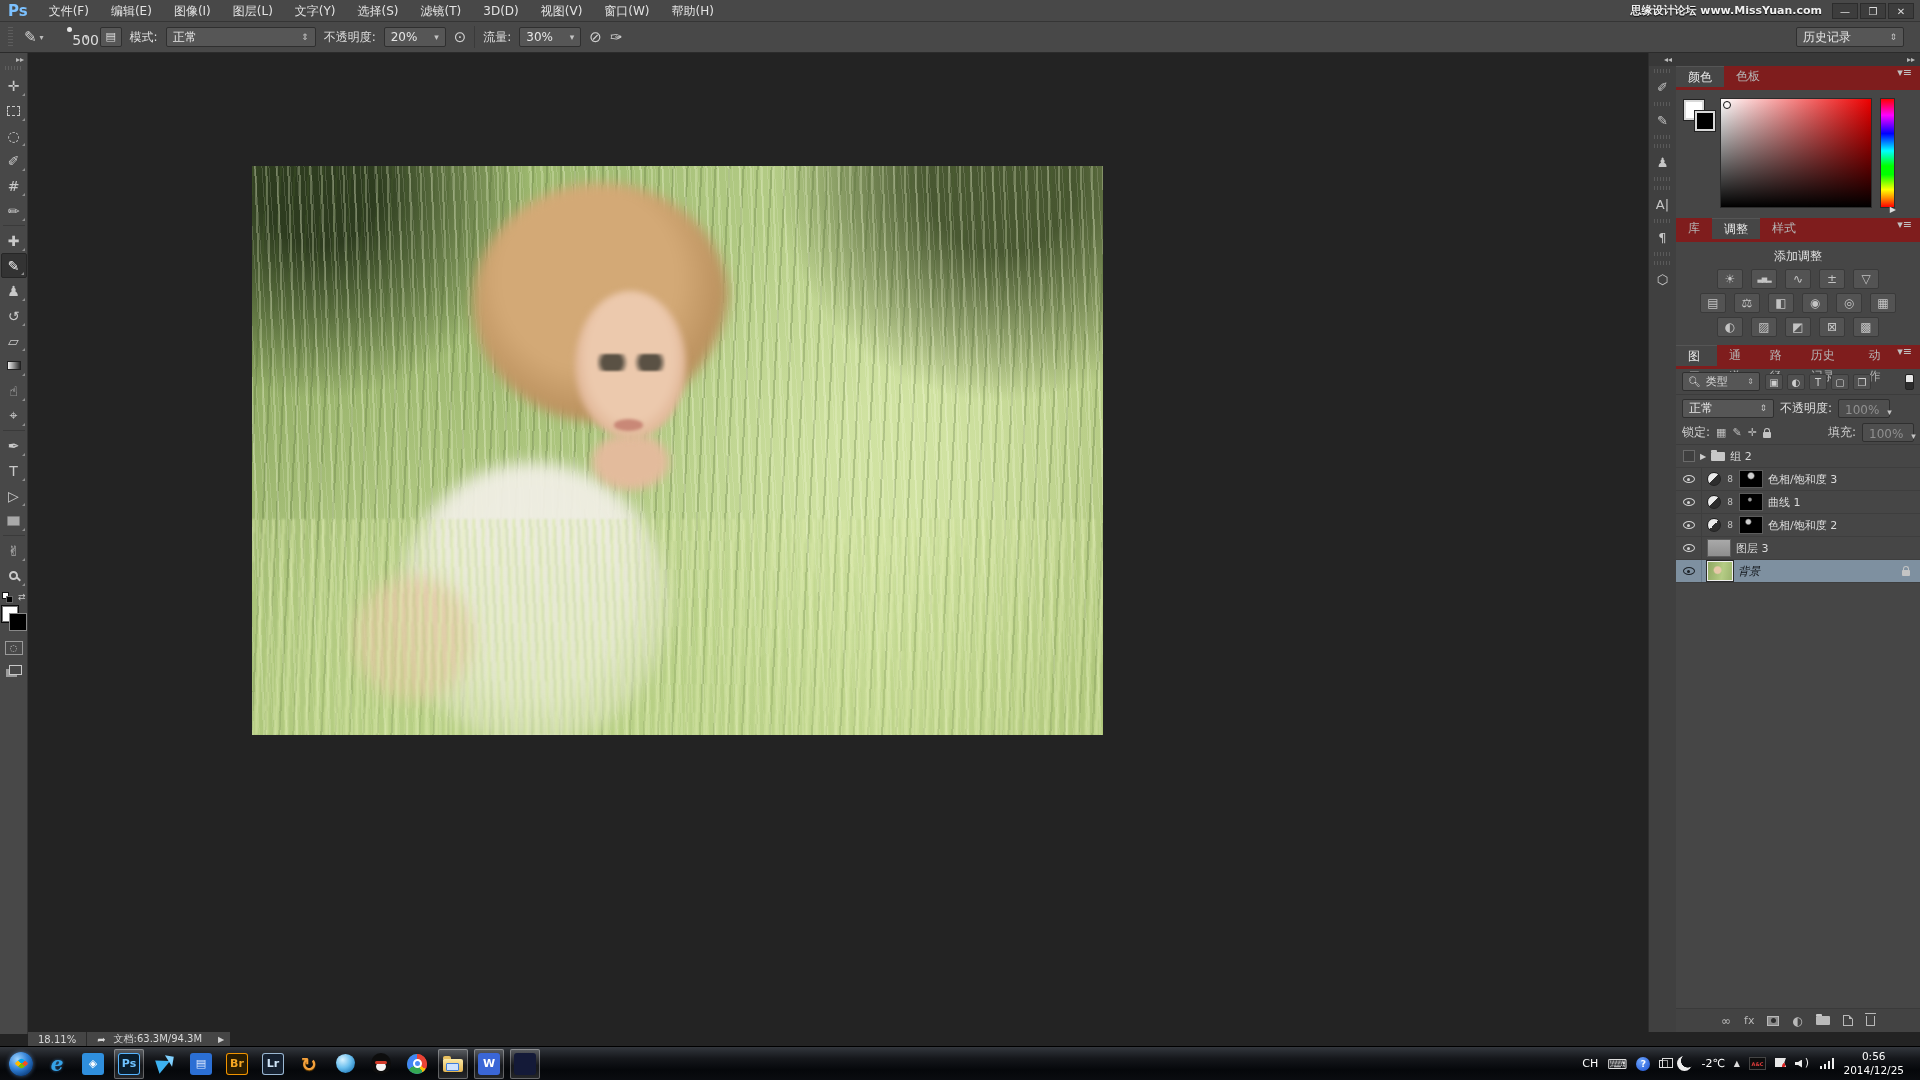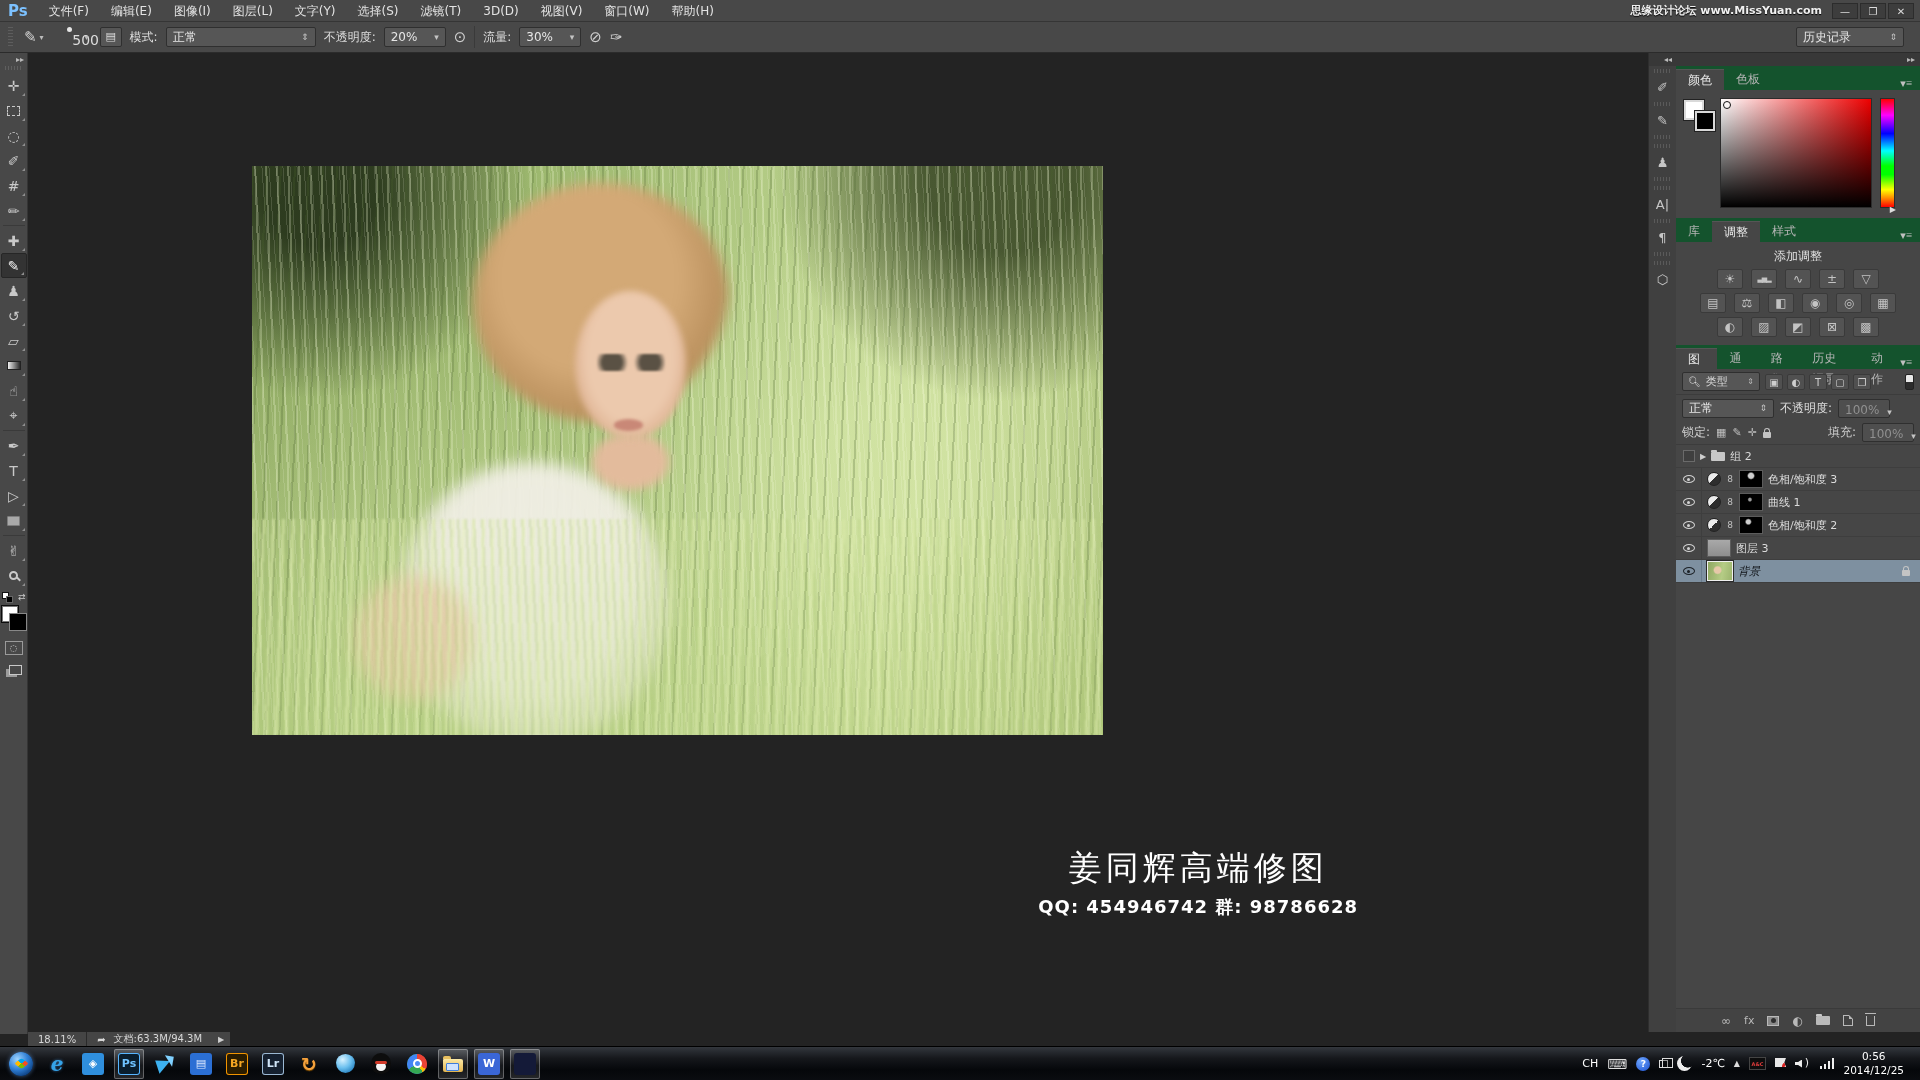--- a/index.html
+++ b/index.html
@@ -103,21 +103,21 @@
 
   
   .dockstrip { position:absolute; left:1648px; top:53px; width:28px; height:979px; background:#404040; border-left:1px solid #2e2e2e; display:flex; flex-direction:column; align-items:center; }
   .ds-head { width:100%; height:13px; background:#383838; text-align:right; font-size:8px; color:#bbb; padding-right:4px; line-height:13px; }
   .ds-grip { width:18px; height:4px; background:repeating-linear-gradient(90deg,#5a5a5a 0 1px,transparent 1px 3px); margin:3px 0 2px; }
   .ds-icon { width:26px; height:24px; display:flex; align-items:center; justify-content:center; color:#c6c6c6; font-size:13px; }
 
   
   .panels { position:absolute; left:1676px; top:53px; width:244px; height:979px; background:#464646; display:flex; flex-direction:column; }
   .pn-head { height:13px; background:#383838; text-align:right; font-size:8px; color:#bbb; padding-right:5px; line-height:13px; flex:none; }
-  .ptabs { display:flex; align-items:flex-end; background:#14532d; height:24px; flex:none;font-family:Liberation Serif, serif; }
+  .ptabs { display:flex; background:#7f1d1d; height:24px; flex:none; }
   .ptab { padding:0 12px; height:21px; line-height:21px; font-size:12px; color:#b5b5b5; }
   .ptab.active { background:#464646; color:#e8e8e8; border-top:1px solid #555; }
   .ptab-menu { margin-left:auto; padding-right:8px; color:#c0c0c0; font-size:11px; }
   .colorpanel { height:128px; flex:none; display:flex; gap:8px; padding:8px 6px 6px 6px; position:relative; }
   .cp-sw { position:relative; width:30px; height:36px; }
   .cp-sw .f { position:absolute; left:2px; top:2px; width:20px; height:20px; background:#fff; border:2px solid #d9d9d9; outline:1px solid #222; }
   .cp-sw .b { position:absolute; left:13px; top:13px; width:20px; height:20px; background:#000; border:2px solid #d9d9d9; outline:1px solid #222; }
   .cp-square { width:152px; height:110px; border:1px solid #2c2c2c; background:linear-gradient(to top, #000, rgba(0,0,0,0)), linear-gradient(to right, #fff, #e00); position:relative; }
   .cp-square .ring { position:absolute; left:2px; top:2px; width:8px; height:8px; border:1.5px solid #111; border-radius:50%; background:rgba(255,255,255,.6); }
   .cp-hue { width:15px; height:110px; border:1px solid #2c2c2c; background:linear-gradient(180deg,#f00 0%,#f0f 15%,#00f 32%,#0ff 48%,#0f0 62%,#0f0 70%,#ff0 84%,#f80 92%,#f00 100%); }
@@ -382,24 +382,20 @@
       <div class="blades"></div>
       <div class="fig hair"></div>
       <div class="fig top"></div>
       <div class="fig neck"></div>
       <div class="fig face"></div>
       <div class="fig eyes"></div>
       <div class="fig lips"></div>
       <div class="fig arm"></div>
       <div class="fg-grass"></div>
     </div>
-    <div class="watermark">
-      <div class="wm1">姜同辉高端修图</div>
-      <div class="wm2">QQ: 454946742  群: 98786628</div>
-    </div>
   </div>
 
   <div class="statusbar">
     <span class="sb-zoom">18.11%</span>
     <span class="sb-doc">
       <span>➦</span>
       <span>文档:63.3M/94.3M</span>
     </span>
     <span class="sb-arrow">▶</span>
   </div>

